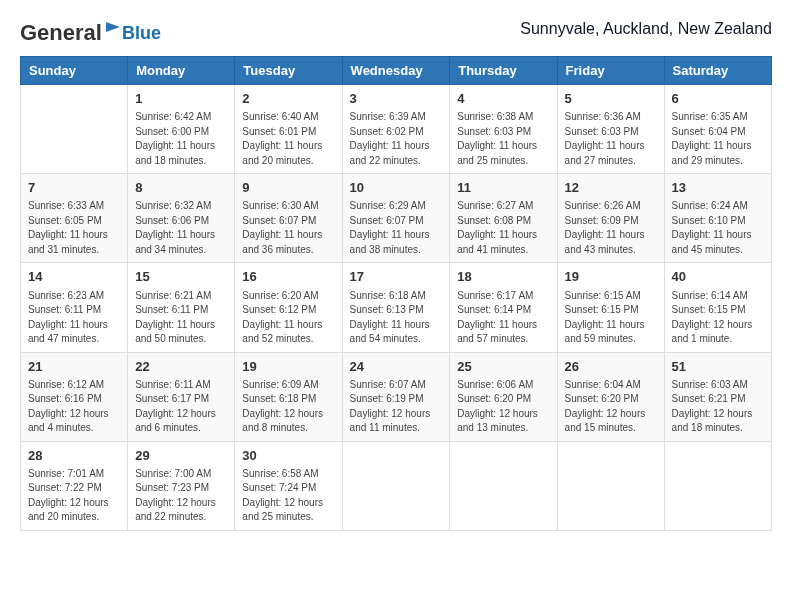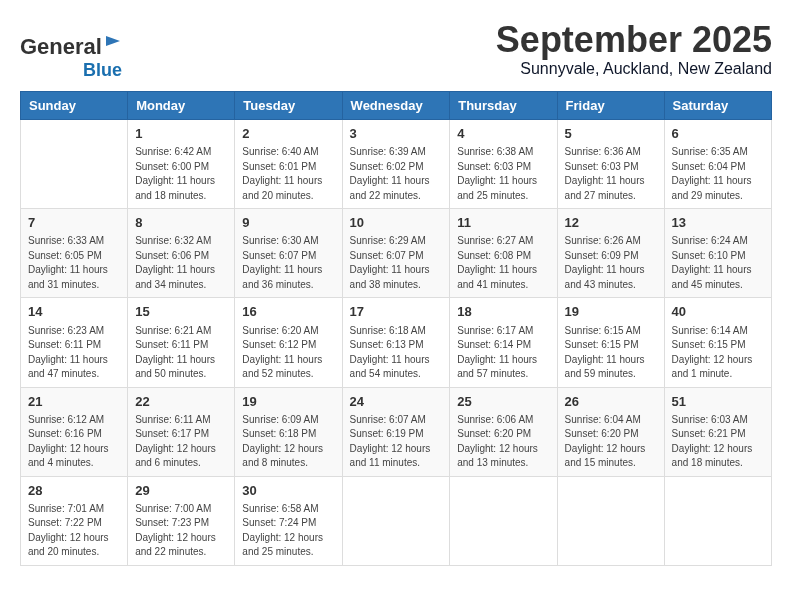--- a/index.html
+++ b/index.html
@@ -11,23 +11,22 @@
       padding: 20px;
     }
     .header {
       display: flex;
       justify-content: space-between;
       align-items: flex-start;
       margin-bottom: 10px;
     }
     .logo {
       display: flex;
-      flex-direction: column;
-      align-items: flex-end;
-      margin-top: 14px;
+      flex-direction: row;
+      align-items: center;
     }
     .logo-text {
       display: flex;
       align-items: center;
     }
     .logo-general {
       font-size: 22px;
       font-weight: bold;
       color: #333;
     }
@@ -111,21 +110,20 @@
   <div class="logo">
     <div class="logo-text">
       <span class="logo-general">General</span>
       <svg class="logo-icon" viewBox="0 0 18 18">
         <polygon points="2,2 16,7 2,12" fill="#2e75b6"></polygon>
       </svg>
     </div>
     <span class="logo-blue">Blue</span>
   </div>
   <div class="title-section">
-    <div class="month-title">September 2025</div>
     <div class="location">Sunnyvale, Auckland, New Zealand</div>
   </div>
 </div>
 
 <table class="calendar">
   <thead>
     <tr>
     <th>Sunday</th>
         <th>Monday</th>
         <th>Tuesday</th>

